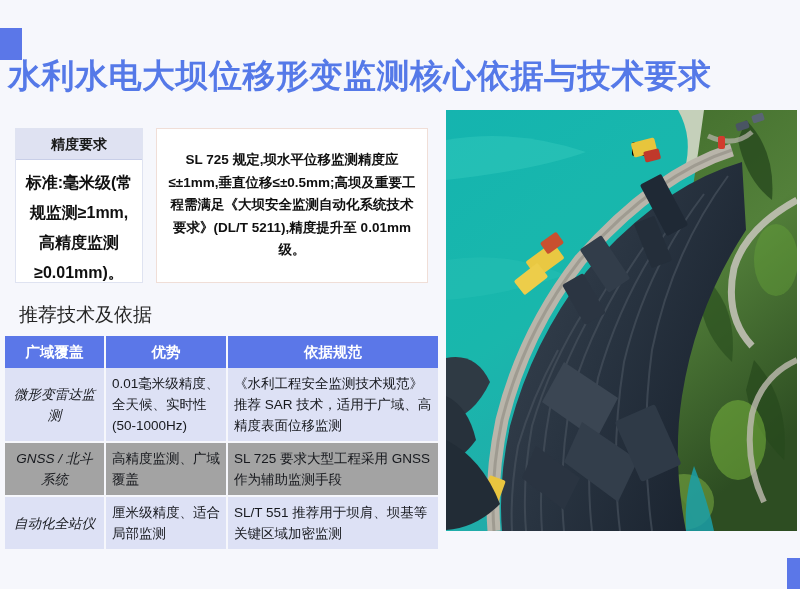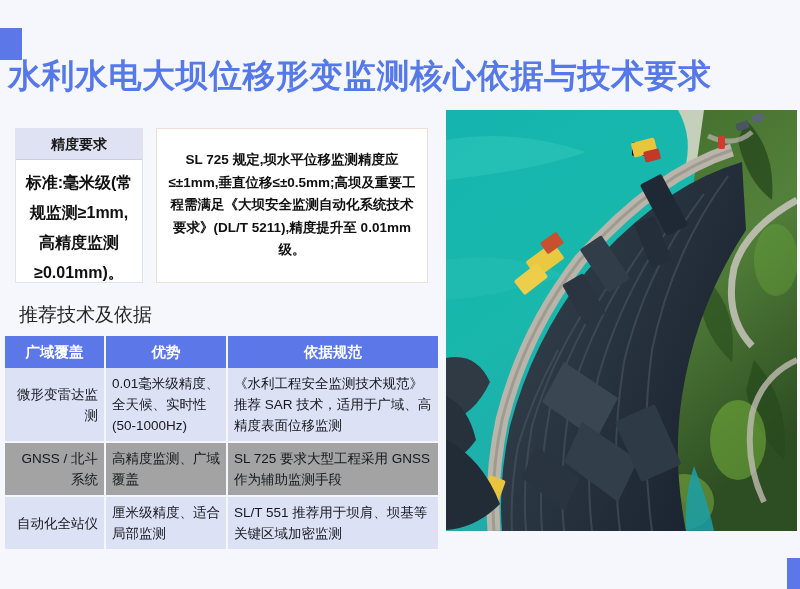--- a/index.html
+++ b/index.html
@@ -144,21 +144,22 @@
     font-size: 13.5px;
     line-height: 21px;
     color: #16181d;
     padding: 5px 6px;
     border-right: 2px solid #f6f7fc;
     border-bottom: 2px solid #f6f7fc;
     vertical-align: middle;
   }
   .tech-table td:last-child { border-right: none; margin-left: 48px; }
   .tech-table td.col-type {
-    text-align: right;
+    text-align: center;
+    font-style: italic;
   }
   .tech-table tr.row-odd td { background: #dde1f5; }
   .tech-table tr.row-even td { background: #a3a3a3; }
   .col-w1 { width: 100px; }
   .col-w2 { width: 122px; }
   .col-w3 { width: 211px; }
 
   
   .photo {
     position: absolute;

